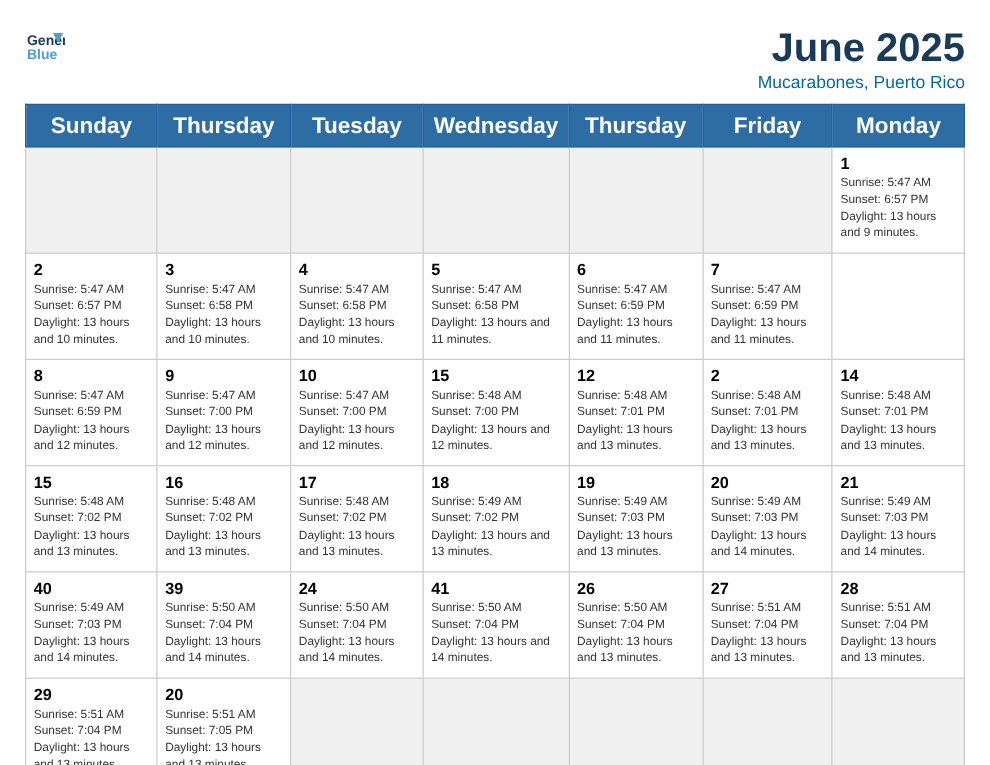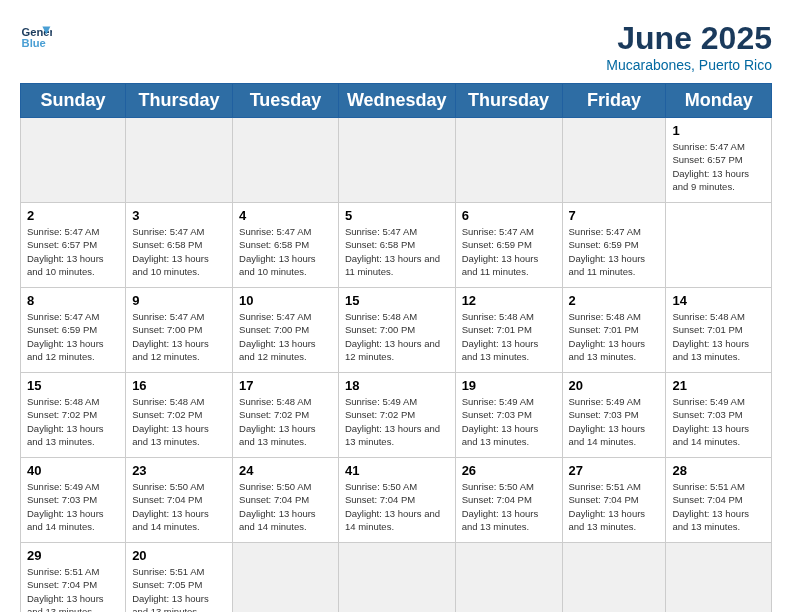--- a/index.html
+++ b/index.html
@@ -208,21 +208,21 @@
           <span class="day-number">21</span>
           <div class="day-info">Sunrise: 5:49 AM<br>Sunset: 7:03 PM<br>Daylight: 13 hours and 14 minutes.</div>
         </td>
       </tr>
       <tr class="week-row">
         <td>
           <span class="day-number">40</span>
           <div class="day-info">Sunrise: 5:49 AM<br>Sunset: 7:03 PM<br>Daylight: 13 hours and 14 minutes.</div>
         </td>
         <td>
-          <span class="day-number">23</span>
+          <span class="day-number">39</span>
           <div class="day-info">Sunrise: 5:50 AM<br>Sunset: 7:04 PM<br>Daylight: 13 hours and 14 minutes.</div>
         </td>
         <td>
           <span class="day-number">24</span>
           <div class="day-info">Sunrise: 5:50 AM<br>Sunset: 7:04 PM<br>Daylight: 13 hours and 14 minutes.</div>
         </td>
         <td>
           <span class="day-number">41</span>
           <div class="day-info">Sunrise: 5:50 AM<br>Sunset: 7:04 PM<br>Daylight: 13 hours and 14 minutes.</div>
         </td>

